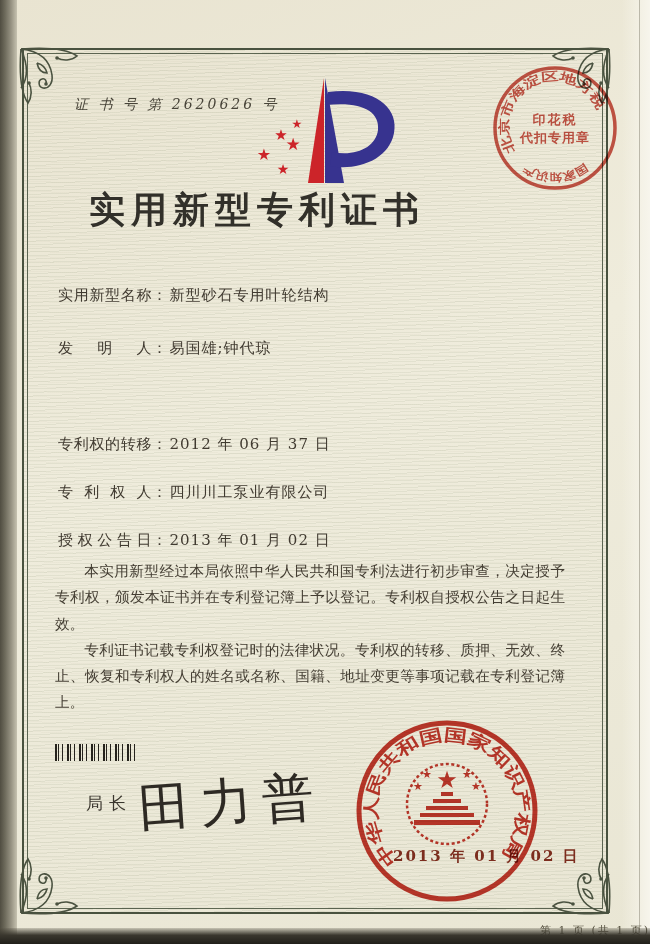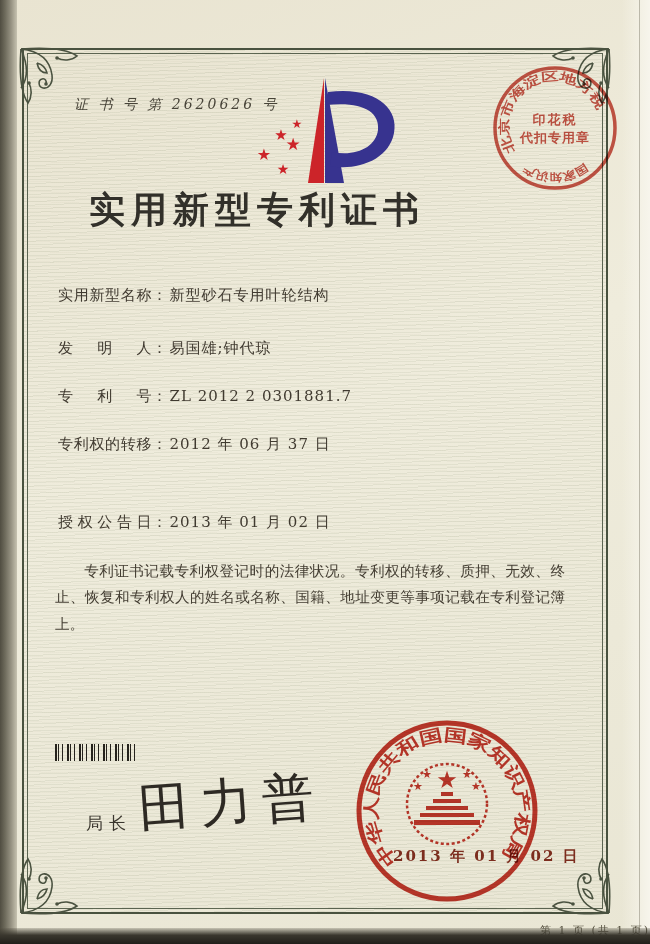--- a/index.html
+++ b/index.html
@@ -46,21 +46,21 @@
   .fvalue{letter-spacing:1px;}
 
   .bodytext{position:absolute;left:55px;top:558px;width:510px;font-size:14.6px;
      line-height:1.8;color:#443e33;text-align:justify;}
   .bodytext p{margin:0;text-indent:2em;}
 
   .barcode{position:absolute;left:55px;top:744px;width:80px;height:17px;
      background:
        repeating-linear-gradient(90deg,#26231d 0 2px,rgba(0,0,0,0) 2px 3px,#26231d 3px 4px,rgba(0,0,0,0) 4px 7px,#26231d 7px 8px,rgba(0,0,0,0) 8px 12px);}
 
-  .signer{position:absolute;left:86px;top:812px;font-size:17px;letter-spacing:6px;color:#3a362e;}
+  .signer{position:absolute;left:86px;top:792px;font-size:17px;letter-spacing:6px;color:#3a362e;}
   .signature{position:absolute;left:138px;top:768px;font-size:52px;letter-spacing:10px;
      color:#2e2a24;transform:rotate(-4deg);white-space:nowrap;}
 
   .mainseal{position:absolute;left:352px;top:716px;opacity:.9;mix-blend-mode:multiply;}
   .sealdate{position:absolute;left:393px;top:847px;font-size:15px;font-weight:700;
      letter-spacing:2px;color:#7c2d1e;white-space:nowrap;}
 
   .footer{position:absolute;left:0;top:893px;width:650px;text-align:right;
      font-size:11px;letter-spacing:2px;color:#55503f;margin-top:30px;}
 
@@ -167,31 +167,32 @@
   </svg>
 
   <div class="title">实用新型专利证书</div>
 
   <div class="fieldrow" style="top:286px">
     <span class="flabel">实用新型名称</span><span class="fcolon">：</span><span class="fvalue">新型砂石专用叶轮结构</span>
   </div>
   <div class="fieldrow" style="top:339px">
     <span class="flabel">发明人</span><span class="fcolon">：</span><span class="fvalue">易国雄;钟代琼</span>
   </div>
-  <div class="fieldrow" style="top:387px">
-    <span class="flabel">专利号</span><span class="fcolon">：</span><span class="fvalue">ZL 2012 2 0301881.7</span>
-  </div>
   <div class="fieldrow" style="top:435px">
     <span class="flabel">专利权的转移</span><span class="fcolon">：</span><span class="fvalue">2012 年 06 月 37 日</span>
   </div>
-  <div class="fieldrow" style="top:513px">
+  <div class="fieldrow" style="top:483px">
+    <span class="flabel">专利权人</span><span class="fcolon">：</span><span class="fvalue">四川川工泵业有限公司</span>
+  </div>
+  <div class="fieldrow" style="top:531px">
     <span class="flabel">授权公告日</span><span class="fcolon">：</span><span class="fvalue">2013 年 01 月 02 日</span>
   </div>
 
   <div class="bodytext">
+    <p>本实用新型经过本局依照中华人民共和国专利法进行初步审查，决定授予专利权，颁发本证书并在专利登记簿上予以登记。专利权自授权公告之日起生效。</p>
     <p>专利证书记载专利权登记时的法律状况。专利权的转移、质押、无效、终止、恢复和专利权人的姓名或名称、国籍、地址变更等事项记载在专利登记簿上。</p>
   </div>
 
   <div class="barcode"></div>
 
   <div class="signer">局长</div>
   <div class="signature">田力普</div>
 
   <div class="sealdate">2013 年 01 月 02 日</div>
 

